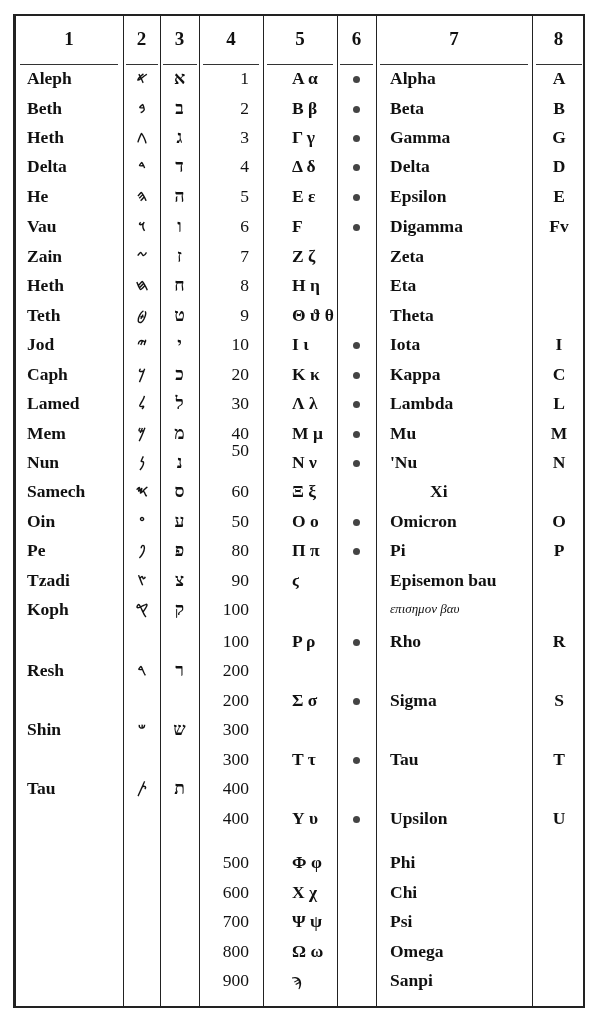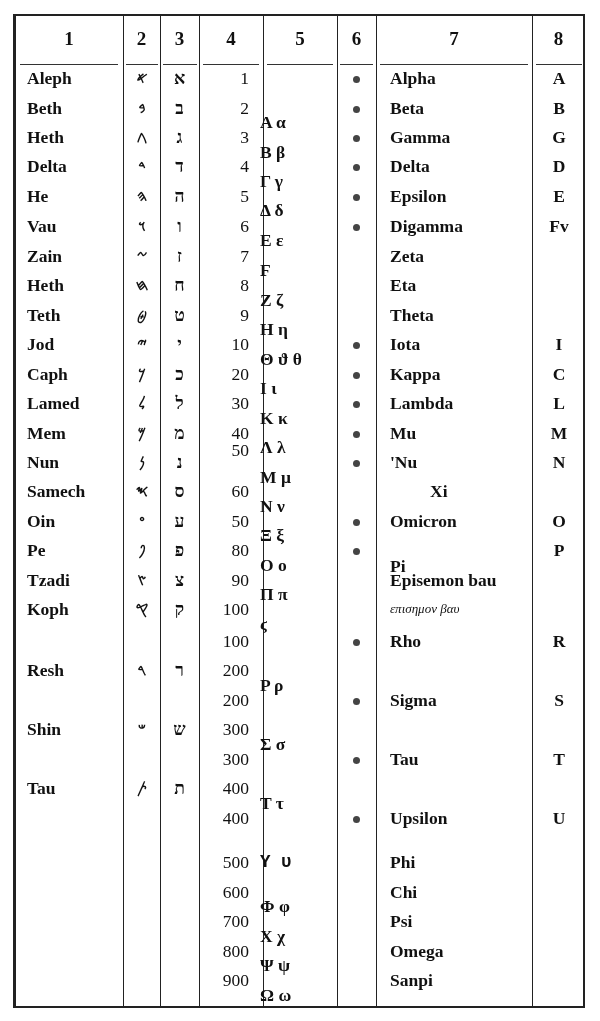--- a/index.html
+++ b/index.html
@@ -9,21 +9,21 @@
            border: 2px solid #222; border-left-width: 3px; box-sizing: border-box; }
   .vline { position: absolute; top: 14px; height: 994px; width: 0; border-left: 1.5px solid #222; }
   .hdr-cell { position: absolute; top: 14px; height: 50px; display: flex; align-items: center;
               justify-content: center; font-size: 19px; font-weight: bold; }
   .hdr-rule { position: absolute; top: 64px; height: 0; border-top: 1.5px solid #333; }
   .cell { position: absolute; font-size: 17.5px; font-weight: bold; white-space: nowrap; line-height: 20px; }
   .c1 { left: 27px; }
   .c2 { left: 124px; width: 36px; text-align: center; font-size: 15px; }
   .c3 { left: 160px; width: 39px; text-align: center; }
   .c4 { left: 199px; width: 50px; text-align: right; font-weight: normal; }
-  .c5 { left: 260px; margin-top: 44px; }
+  .c5 { left: 292px; }
   .c6 { left: 337px; width: 39px; text-align: center; }
   .c7 { left: 390px; }
   .c8 { left: 533px; width: 52px; text-align: center; }
   .dot { display: inline-block; width: 7px; height: 7px; border-radius: 50%; background: #444; vertical-align: middle; }
   .small { font-size: 13px; font-style: italic; font-weight: normal; }
 </style>
 </head>
 <body>
 
 <div class="frame"></div>
@@ -211,21 +211,21 @@
       <div class="cell c7" style="top: 511px;">Omicron</div>
       <div class="cell c8" style="top: 511px;">O</div>
       <div class="cell c6" style="top: 511px;"><span class="dot"></span></div>
     </div>
     <div>
       <div class="cell c1" style="top: 540px;">Pe</div>
       <div class="cell c2" style="top: 540px;">𐤐</div>
       <div class="cell c3" style="top: 540px;">פ</div>
       <div class="cell c4" style="top: 540px;">80</div>
       <div class="cell c5" style="top: 540px;">Π π</div>
-      <div class="cell c7" style="top: 556px;">Pi</div>
+      <div class="cell c7" style="top: 540px;">Pi</div>
       <div class="cell c8" style="top: 540px;">P</div>
       <div class="cell c6" style="top: 540px;"><span class="dot"></span></div>
     </div>
     <div>
       <div class="cell c1" style="top: 570px;">Tzadi</div>
       <div class="cell c2" style="top: 570px;">𐤑</div>
       <div class="cell c3" style="top: 570px;">צ</div>
       <div class="cell c4" style="top: 570px;">90</div>
       <div class="cell c5" style="top: 570px;">ϛ</div>
       <div class="cell c7" style="top: 570px;">Episemon bau</div>
@@ -295,21 +295,21 @@
       <div class="cell c4" style="top: 778px;">400</div>
       <div class="cell c5" style="top: 778px;"></div>
       <div class="cell c7" style="top: 778px;"></div>
       <div class="cell c8" style="top: 778px;"></div>
     </div>
     <div>
       <div class="cell c1" style="top: 808px;"></div>
       <div class="cell c2" style="top: 808px;"></div>
       <div class="cell c3" style="top: 808px;"></div>
       <div class="cell c4" style="top: 808px;">400</div>
-      <div class="cell c5" style="top: 808px; font-family: Liberation Mono, monospace;">Υ υ</div>
+      <div class="cell c5" style="top: 808px;">Υ υ</div>
       <div class="cell c7" style="top: 808px;">Upsilon</div>
       <div class="cell c8" style="top: 808px;">U</div>
       <div class="cell c6" style="top: 808px;"><span class="dot"></span></div>
     </div>
     <div>
       <div class="cell c1" style="top: 852px;"></div>
       <div class="cell c2" style="top: 852px;"></div>
       <div class="cell c3" style="top: 852px;"></div>
       <div class="cell c4" style="top: 852px;">500</div>
       <div class="cell c5" style="top: 852px;">Φ φ</div>

